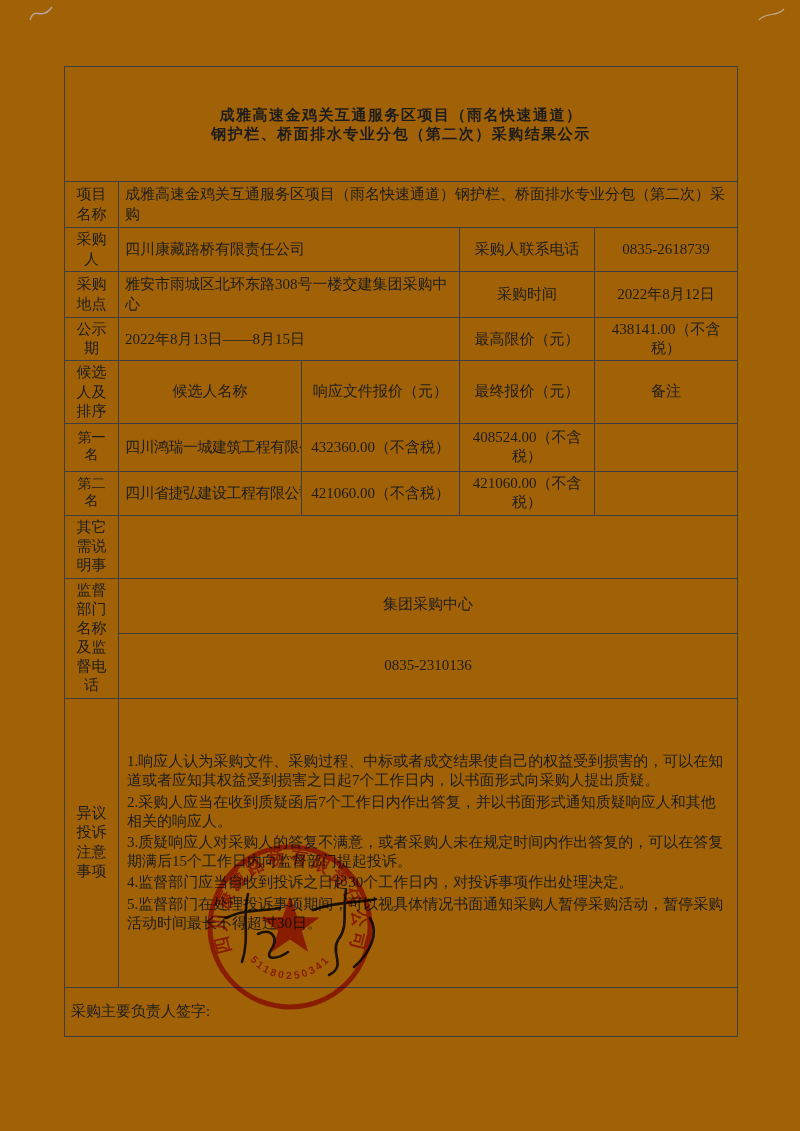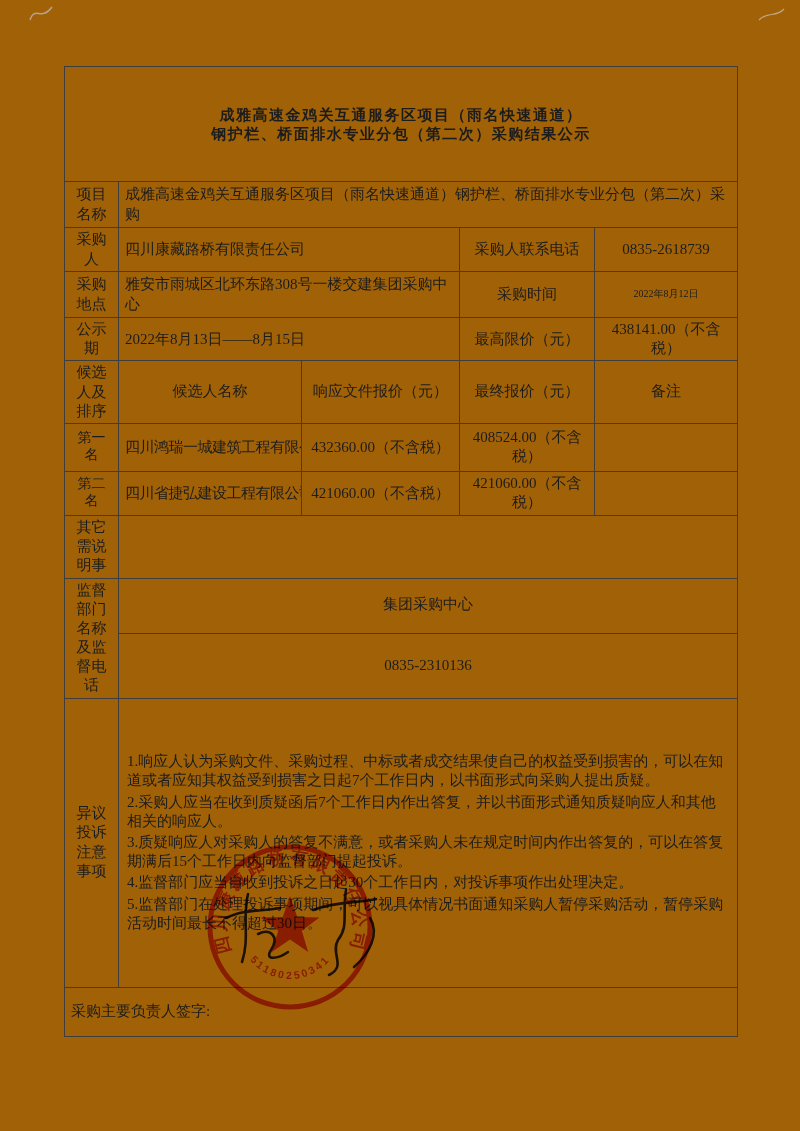--- a/index.html
+++ b/index.html
@@ -87,21 +87,21 @@
       <td class="lab">采购人</td>
       <td class="l" colspan="2">四川康藏路桥有限责任公司</td>
       <td class="lab-c">采购人联系电话</td>
       <td class="num">0835-2618739</td>
     </tr>
 
     <tr style="height:46px;">
       <td class="lab">采购地点</td>
       <td class="l" colspan="2">雅安市雨城区北环东路308号一楼交建集团采购中心</td>
       <td class="lab-c">采购时间</td>
-      <td class="num" style="font-size:10px;">2022年8月12日</td>
+      <td class="num" style="font-size:15px;">2022年8月12日</td>
     </tr>
 
     <tr style="height:40px;">
       <td class="lab">公示期</td>
       <td class="l" colspan="2">2022年8月13日——8月15日</td>
       <td class="lab-c">最高限价（元）</td>
       <td class="num">438141.00（不含税）</td>
     </tr>
 
     <tr style="height:40px;margin-top:24px;">

